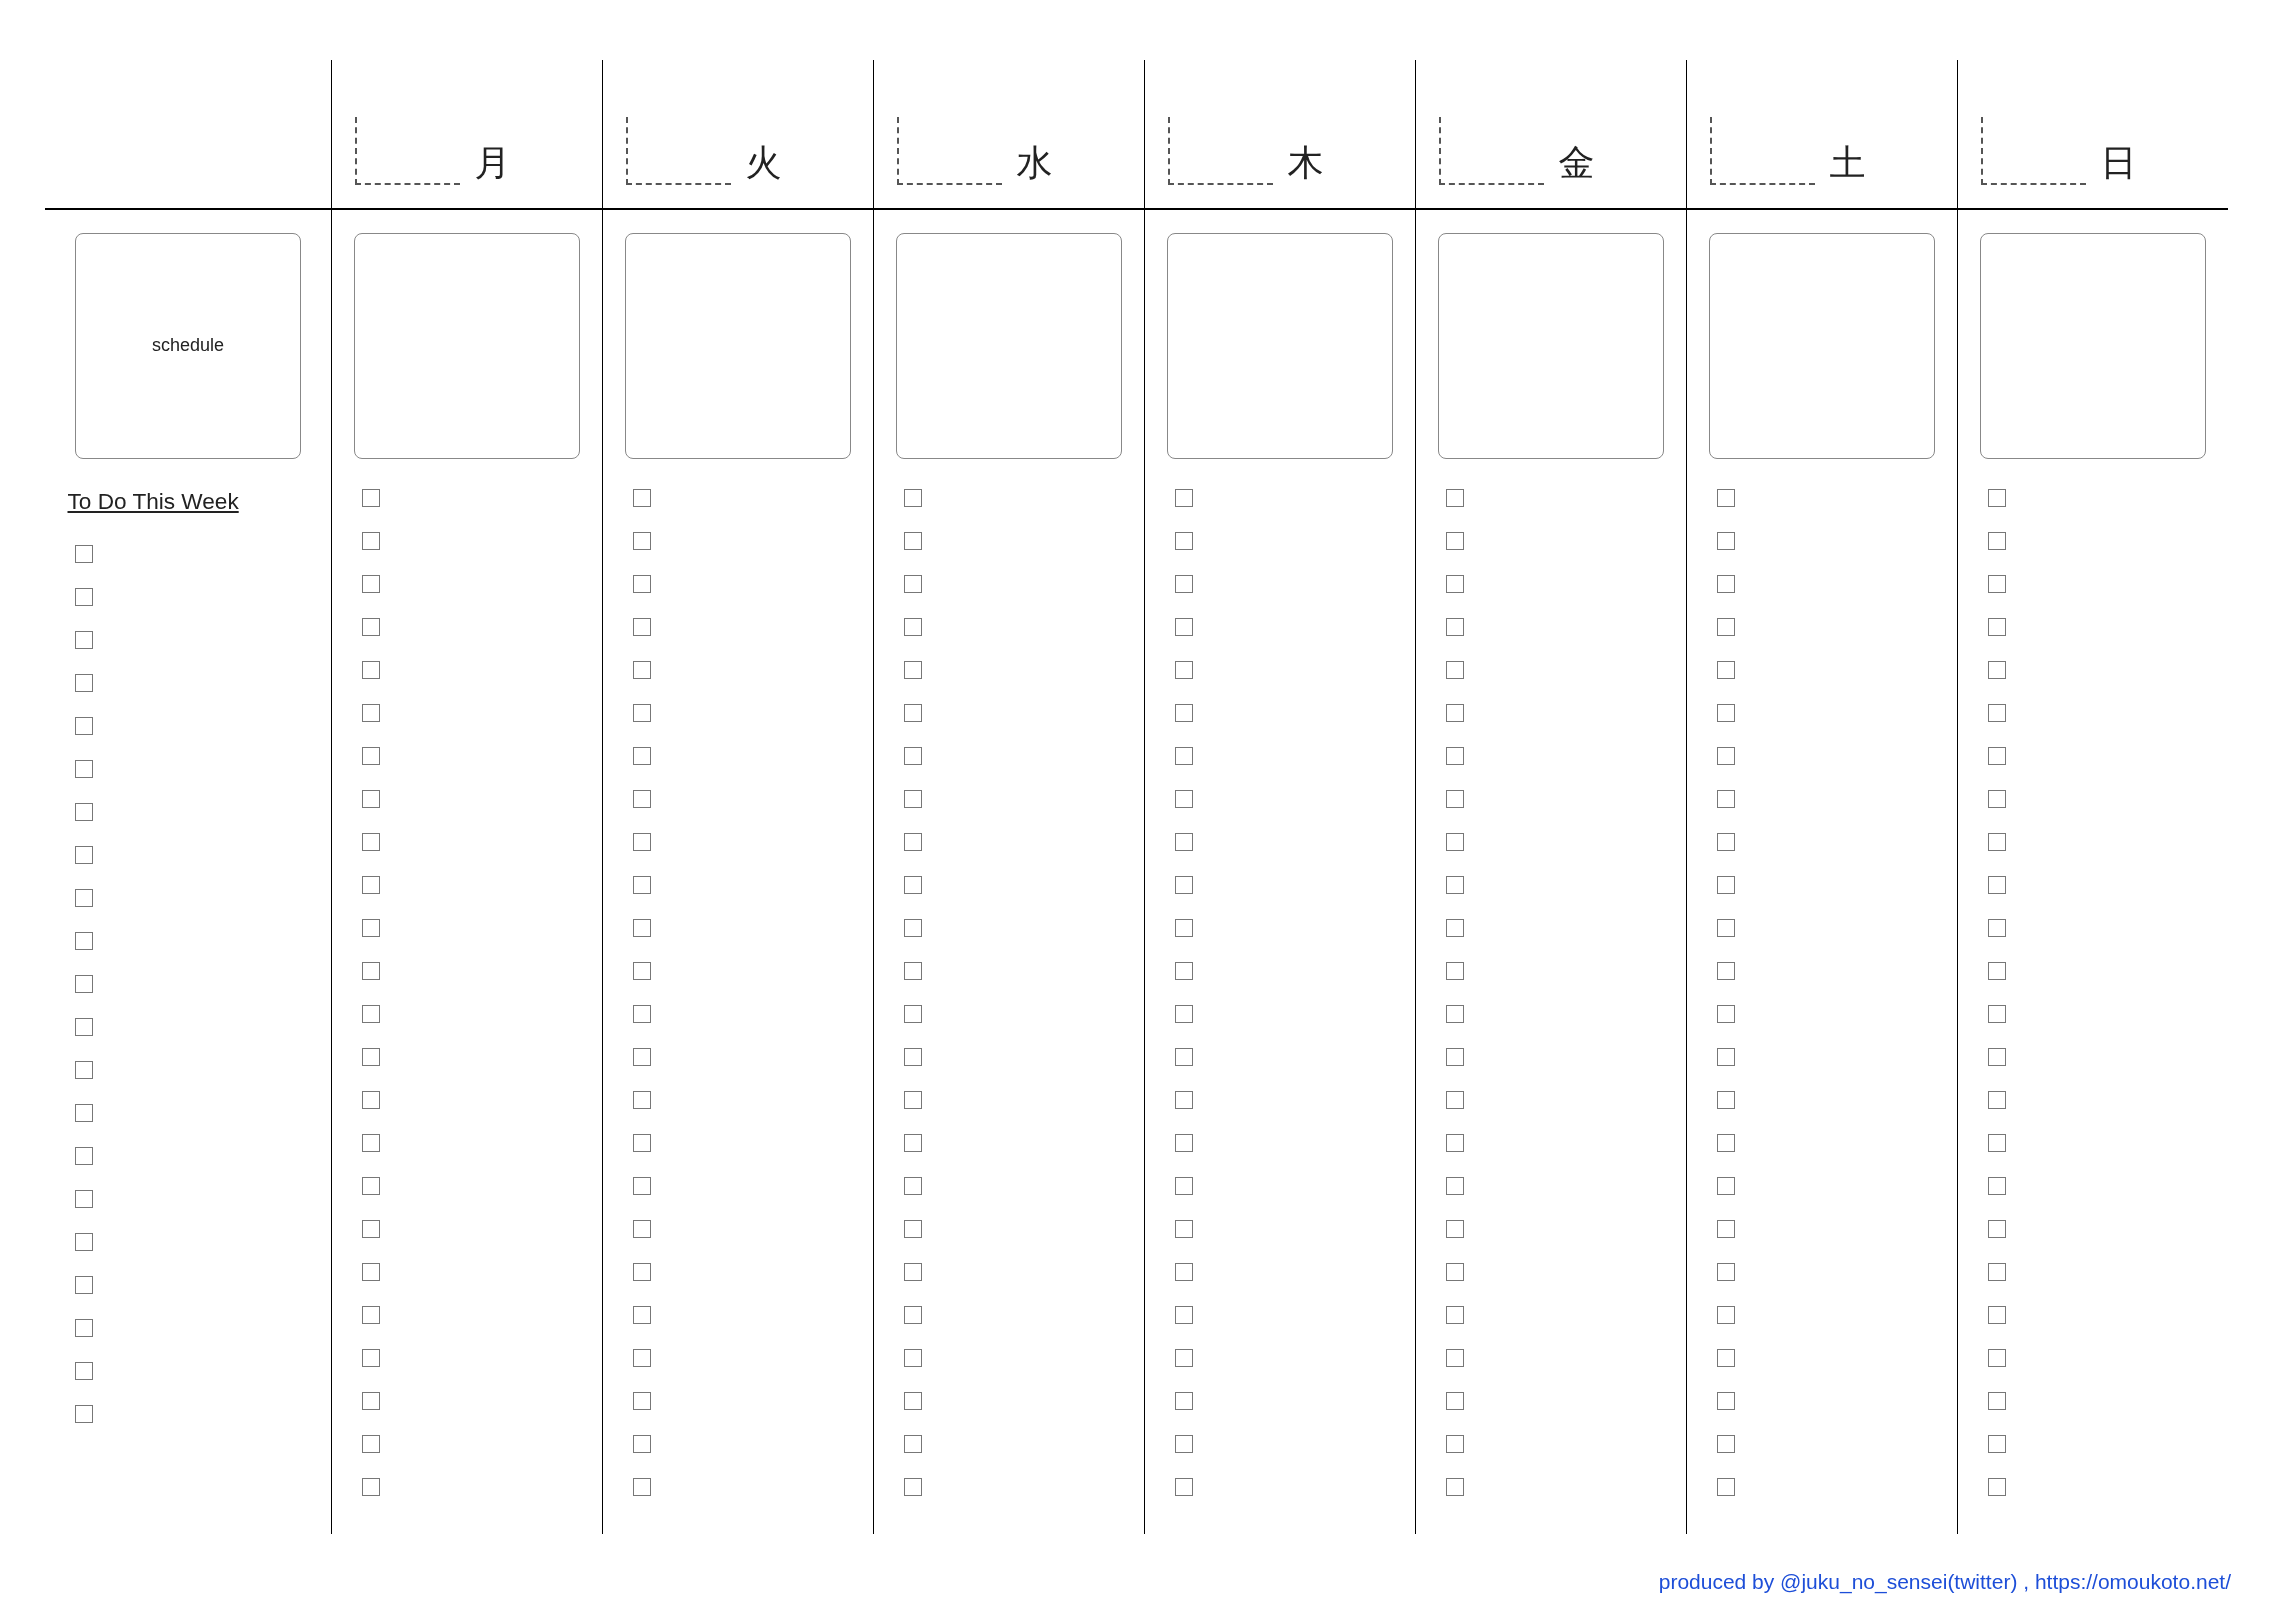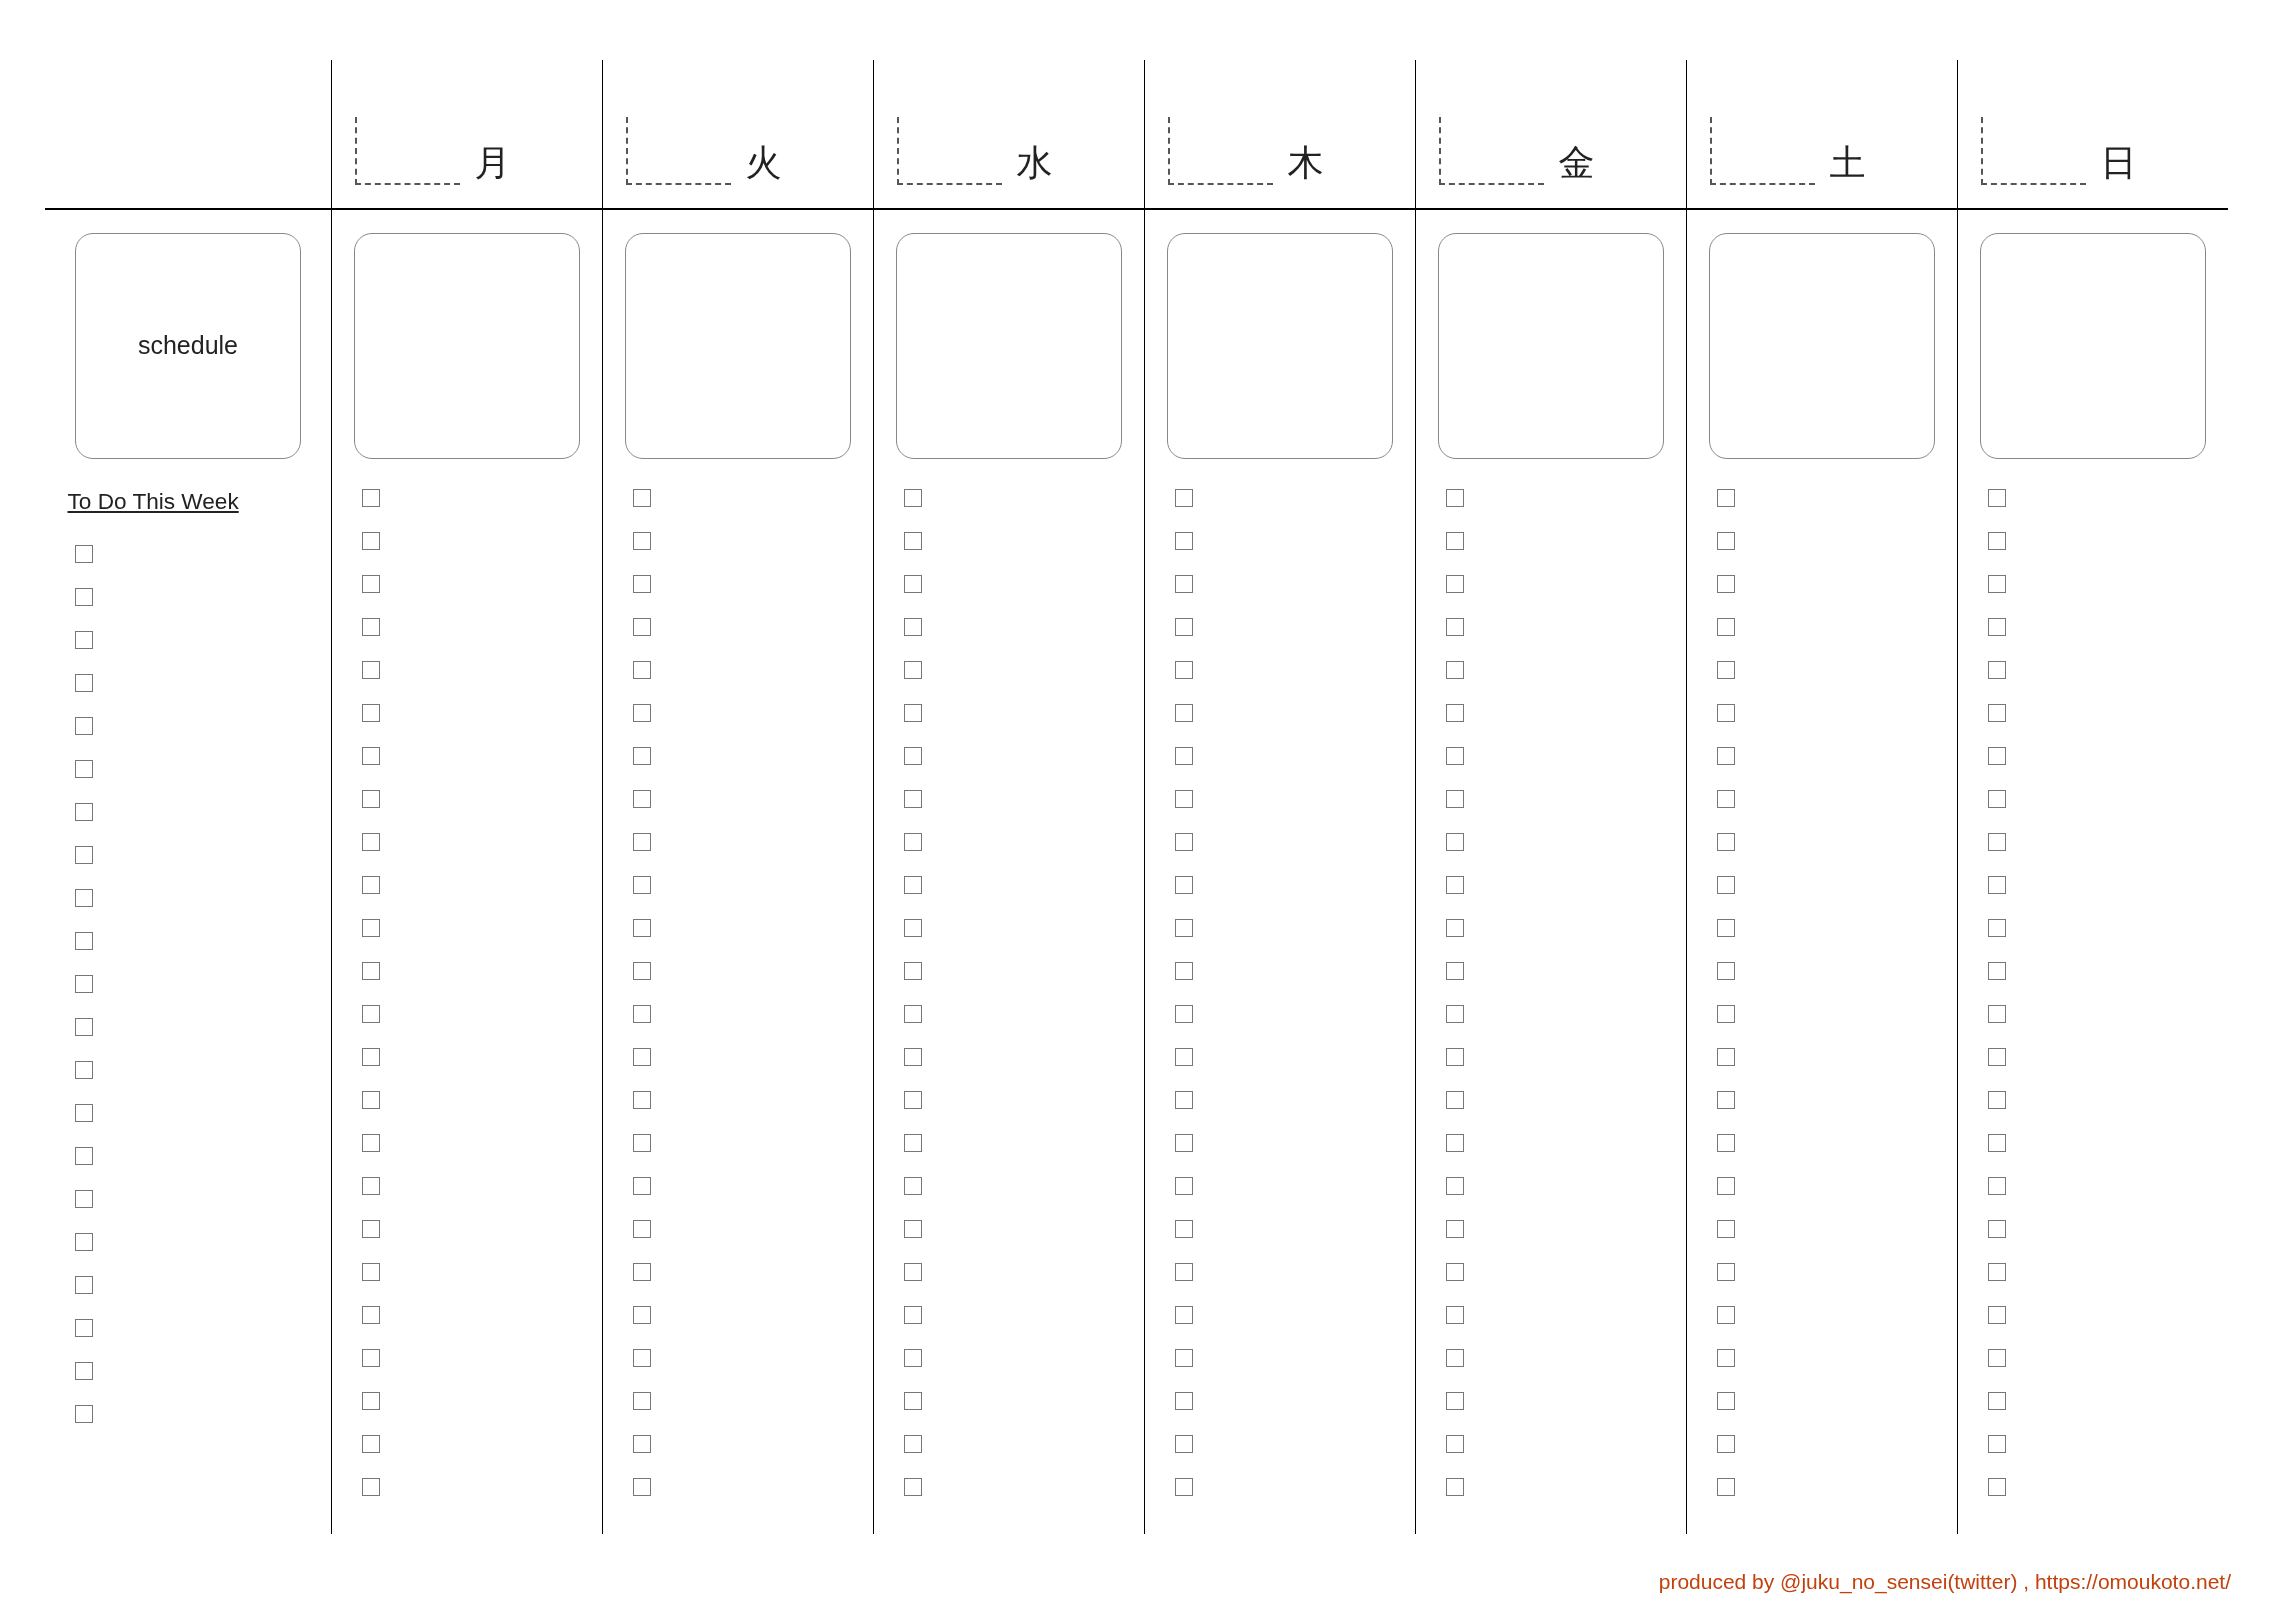--- a/index.html
+++ b/index.html
@@ -61,27 +61,27 @@
     height: 1324px;
     position: relative;
   }
   .body-cell.day {
     border-left: 1.5px solid #000;
   }
   .schedule-box {
     width: 226px;
     height: 226px;
     border: 1.5px solid #888;
-    border-radius: 18px;
+    border-radius: 8px;
     box-sizing: border-box;
     margin: 0 auto 30px auto;
     display: flex;
     align-items: center;
     justify-content: center;
-    font-size: 25px;
+    font-size: 18px;
     color: #222;
   }
   .section-title {
     font-size: 22.6px;
     margin: 7.5px 0 30px 7.5px;
     color: #222;
     text-decoration: underline;
   }
   .check-list {
     display: flex;
@@ -100,21 +100,21 @@
     height: 18px;
     border: 1.5px solid #777;
     box-sizing: border-box;
     flex: 0 0 auto;
   }
   .footer {
     position: absolute;
     right: 53px;
     bottom: 22.6px;
     font-size: 21px;
-    color: #c2410c;
+    color: #1d4ed8;
   }
 </style>
 </head>
 <body>
 
 <div class="sheet">
   <div class="grid">
 
     <div class="header-cell"></div>
 

